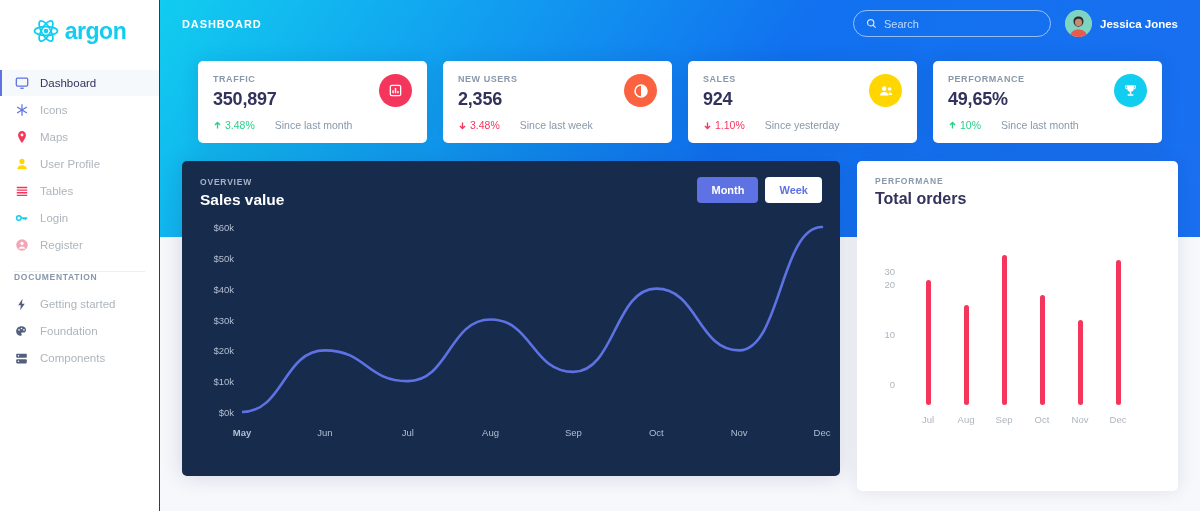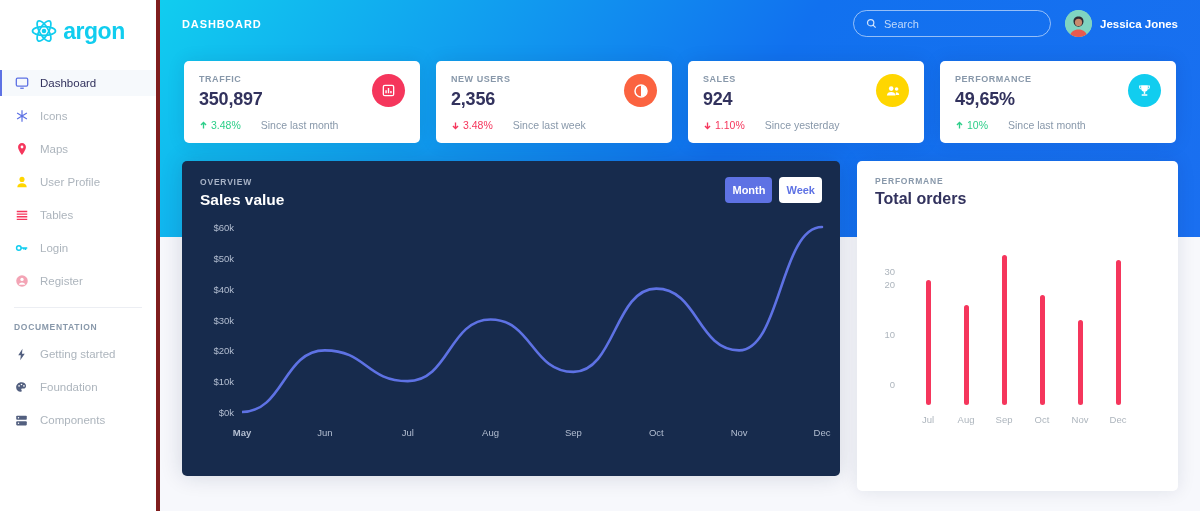--- a/index.html
+++ b/index.html
@@ -7,45 +7,45 @@
   body {
     font-family:"Liberation Sans", sans-serif;
     background:#f7f8fc;
     -webkit-font-smoothing:antialiased;
   }
   .app { position:relative; width:1200px; height:511px; display:flex; }
 
   
   .sidebar {
     width:160px; height:511px; background:#ffffff;
-    border-right:4px solid #7f1d1d; flex:0 0 160px;
+    border-right:1px solid #7f1d1d; flex:0 0 160px;
     position:relative; z-index:5;
   }
   .brand { height:56px; display:flex; align-items:center; justify-content:center; gap:6px; padding-top:6px; }
   .brand-logo { width:26px; height:26px; }
   .brand-text { font-size:23px; font-weight:bold; color:#11cdef; letter-spacing:-0.5px; }
 
   .nav { margin-top:14px; }
   .nav-item {
     display:flex; align-items:center; gap:11px;
     height:26px; padding:0 14px; margin-bottom:0;
     font-size:11.5px; color:#adb5bd; position:relative;
   }
-  .nav-item + .nav-item { margin-top:7px; }
+  .nav-item + .nav-item { margin-top:1px; }
   .nav-item.active { background:#f6f9fc; color:#32325d; font-weight:normal; }
   .nav-item.active::before {
     content:""; position:absolute; left:0; top:0; bottom:0; width:2px; background:#5e72e4;
   }
   .nav-ico { width:15px; height:15px; display:flex; align-items:center; justify-content:center; flex:0 0 15px; }
   .nav-label { white-space:nowrap; }
 
   .divider { height:1px; background:#eceef3; margin:13px 14px 0 14px; }
   .section-title {
     font-size:8.5px; letter-spacing:0.7px; color:#8898aa;
-    padding:0 14px; margin-top:14px; margin-bottom:9px; font-weight:bold;
+    padding:0 14px; margin-top:0; margin-bottom:9px; font-weight:bold;
   }
 
   
   .main { flex:1; position:relative; height:511px; }
   .hero {
     position:absolute; left:0; right:0; top:0; height:237px;
     background:linear-gradient(125deg,#11cdef 0%,#1171ef 55%,#1a6ff0 100%);
   }
   .topbar {
     position:relative; height:47px; display:flex; align-items:center;
@@ -65,21 +65,21 @@
   }
   .search input::placeholder { color:rgba(255,255,255,0.72); }
   .user { display:flex; align-items:center; gap:8px; }
   .avatar {
     width:27px; height:27px; border-radius:50%; overflow:hidden;
     background:#8ad9c4; flex:0 0 27px; position:relative;
   }
   .user-name { color:#fff; font-size:11.5px; font-weight:bold; }
 
   
-  .cards { position:relative; z-index:3; display:flex; gap:16px; padding:0 24px; margin-top:14px; }
+  .cards { position:relative; z-index:3; display:flex; gap:16px; padding:0 38px; margin-top:14px; }
   .card {
     flex:1; background:#fff; border-radius:5px; padding:13px 15px 12px 15px;
     box-shadow:0 0 18px rgba(20,30,70,0.10);
   }
   .card-top { display:flex; align-items:flex-start; }
   .card-label {
     font-size:9px; color:#8898aa; letter-spacing:0.55px; font-weight:bold; text-transform:uppercase;
   }
   .card-value { font-size:18px; color:#32325d; font-weight:bold; margin-top:5px; letter-spacing:-0.2px; }
   .card-ico {
@@ -95,21 +95,21 @@
   .chart-dark {
     flex:0 0 658px; background:#172b4d; border-radius:5px;
     box-shadow:0 0 22px rgba(20,30,70,0.16); padding:16px 18px 12px 18px;
     height:315px; position:relative;
   }
   .chart-head { display:flex; align-items:flex-start; }
   .chart-eyebrow { font-size:8.5px; letter-spacing:0.8px; color:#a7b2c6; font-weight:bold; text-transform:uppercase; }
   .chart-title { font-size:15.5px; color:#fff; font-weight:bold; margin-top:4px; }
   .toggle { margin-left:auto; display:flex; gap:7px; }
   .tg {
-    font-size:11px; font-weight:bold; border-radius:4px; padding:7px 7px;
+    font-size:11px; font-weight:bold; border-radius:4px; padding:7px 14px;
     border:none; font-family:inherit; cursor:pointer;
   }
   .tg.on { background:#5e72e4; color:#fff; }
   .tg.off { background:#fff; color:#5e72e4; }
 
   .plot { position:relative; margin-top:10px; height:215px; }
   .ylab {
     position:absolute; left:0; font-size:9.5px; color:#b3bed1;
     transform:translateY(-50%); width:34px; text-align:right;
   }

